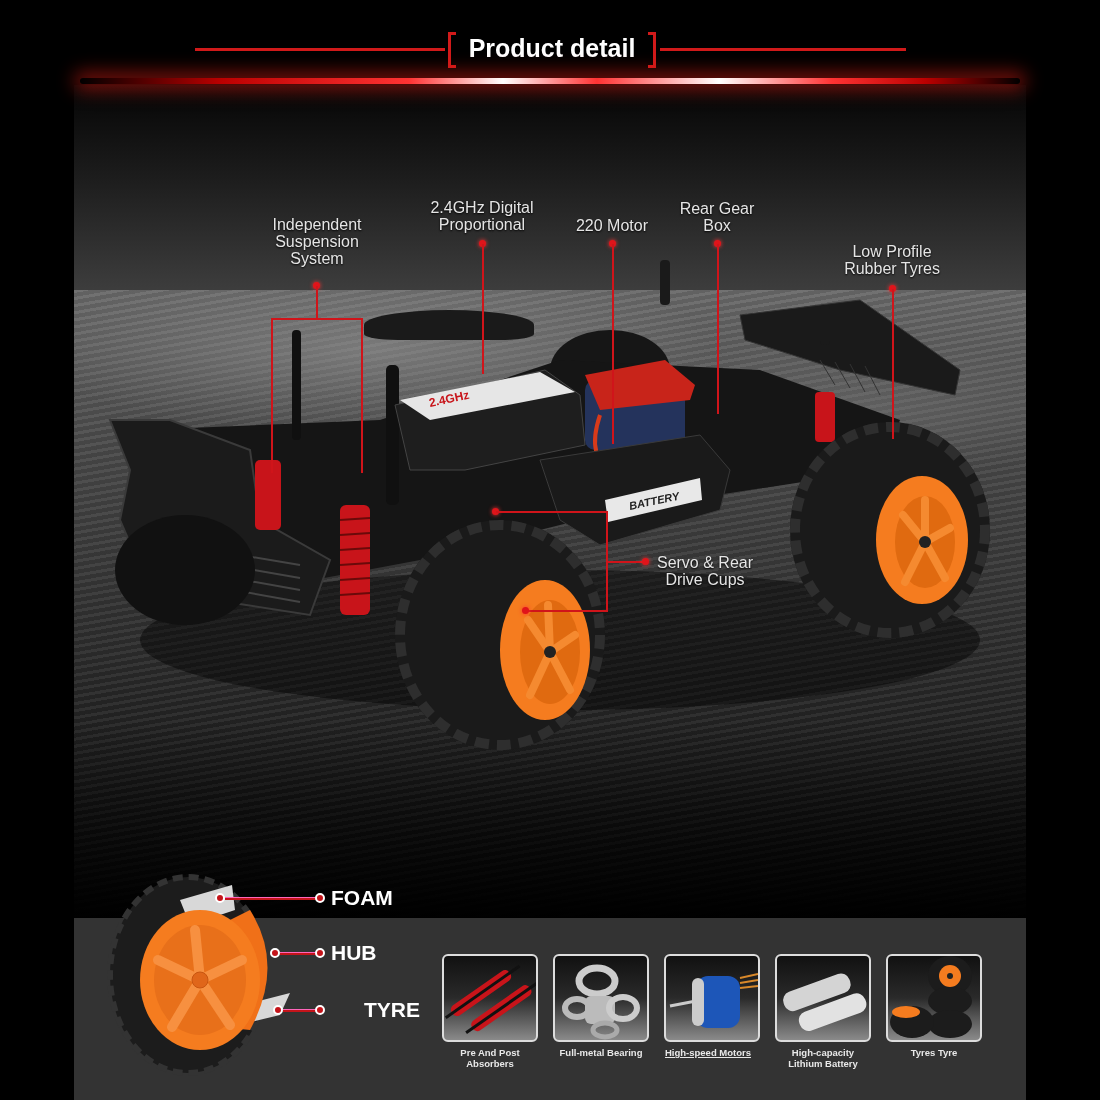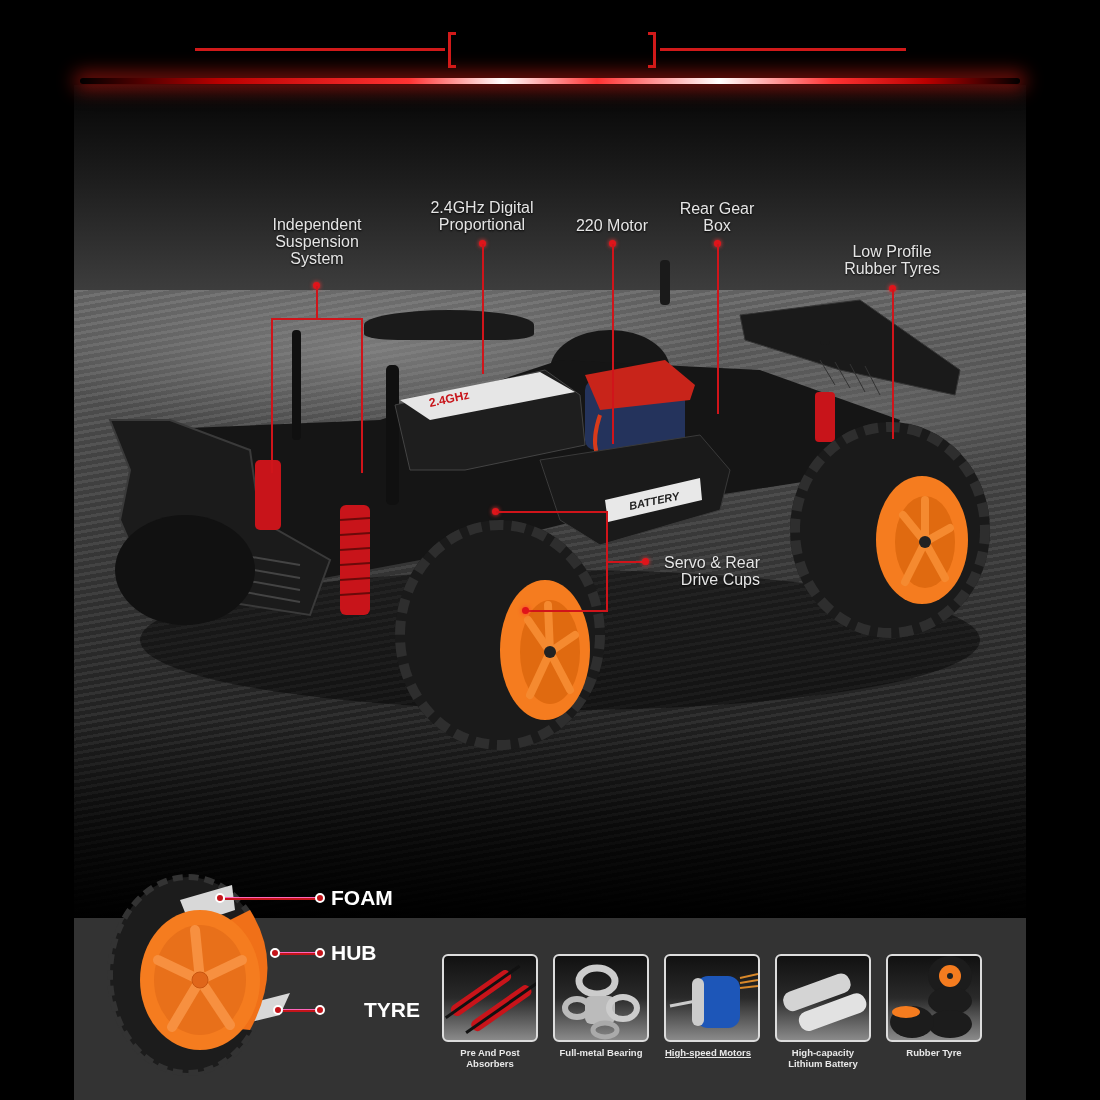--- a/index.html
+++ b/index.html
@@ -49,20 +49,21 @@
   <div class="ground"></div>
   <div class="rocks"></div>
 </div>
 
 <div class="header">
   <div class="hline" style="left:195px;width:250px;"></div>
   <div class="hline" style="left:660px;width:246px;"></div>
   <div class="title-wrap">
     <div class="bracket l"></div>
     <div class="bracket r"></div>
+    <div class="title">Product detail</div>
   </div>
   <div class="glow"></div>
 </div>
 
 <svg class="car" width="1100" height="1100">
 
   <ellipse cx="560" cy="640" rx="420" ry="70" fill="#000" opacity=".45"></ellipse>
 
   <ellipse cx="610" cy="370" rx="60" ry="40" fill="#161616"></ellipse>
 
@@ -184,21 +185,21 @@
   <div>220 Motor</div>
 </div>
 <div class="callout" style="left:667px;top:200px;width:100px;">
   <div>Rear Gear</div>
   <div>Box</div>
 </div>
 <div class="callout" style="left:832px;top:243px;width:120px;">
   <div>Low Profile</div>
   <div>Rubber Tyres</div>
 </div>
-<div class="callout" style="left:650px;top:554px;width:110px;text-align:right;">
+<div class="callout" style="left:650px;top:554px;width:110px;">
   <div>Servo &amp; Rear</div>
   <div>Drive Cups</div>
 </div>
 
 <div class="bottom"></div>
 
 <svg style="position:absolute;left:100px;top:865px;" width="220" height="215">
   <ellipse cx="88" cy="110" rx="78" ry="98" fill="#1c1c1c" stroke="#333" stroke-width="6" stroke-dasharray="10 6"></ellipse>
   <path d="M80 35 L132 20 L135 45 L90 60 Z" fill="#d8d8d8"></path>
   <path d="M135 142 L190 128 L180 150 L138 160 Z" fill="#d8d8d8"></path>
@@ -296,14 +297,14 @@
     <ellipse cx="62" cy="20" rx="22" ry="20" fill="#1c1c1c"></ellipse>
     <circle cx="62" cy="20" r="11" fill="#f57c1f"></circle>
     <circle cx="62" cy="20" r="3" fill="#222"></circle>
     <ellipse cx="62" cy="45" rx="22" ry="14" fill="#1c1c1c"></ellipse>
     <ellipse cx="62" cy="68" rx="22" ry="14" fill="#1c1c1c"></ellipse>
     <ellipse cx="24" cy="66" rx="22" ry="16" fill="#1c1c1c"></ellipse>
     <ellipse cx="18" cy="56" rx="14" ry="6" fill="#f57c1f"></ellipse>
   </svg>
 </div>
 <div class="feat-label" style="left:874px;">
-  <div>Rubber Tyre</div>
+  <div>Tyres Tyre</div>
 </div>
 
 </body></html>

